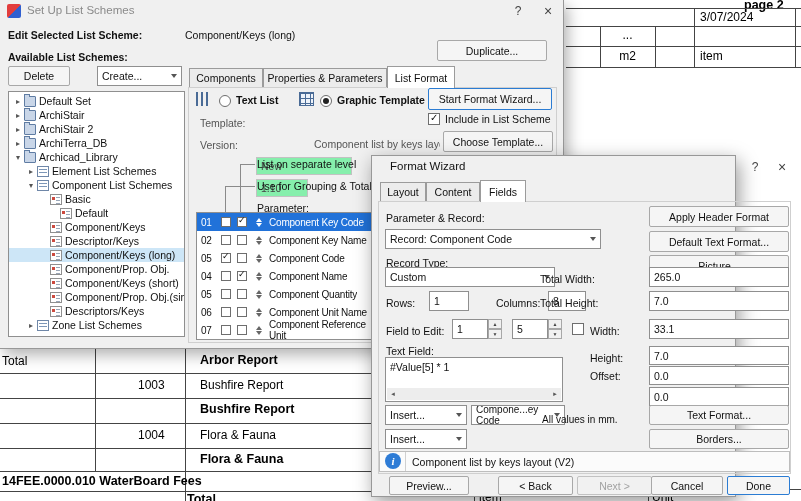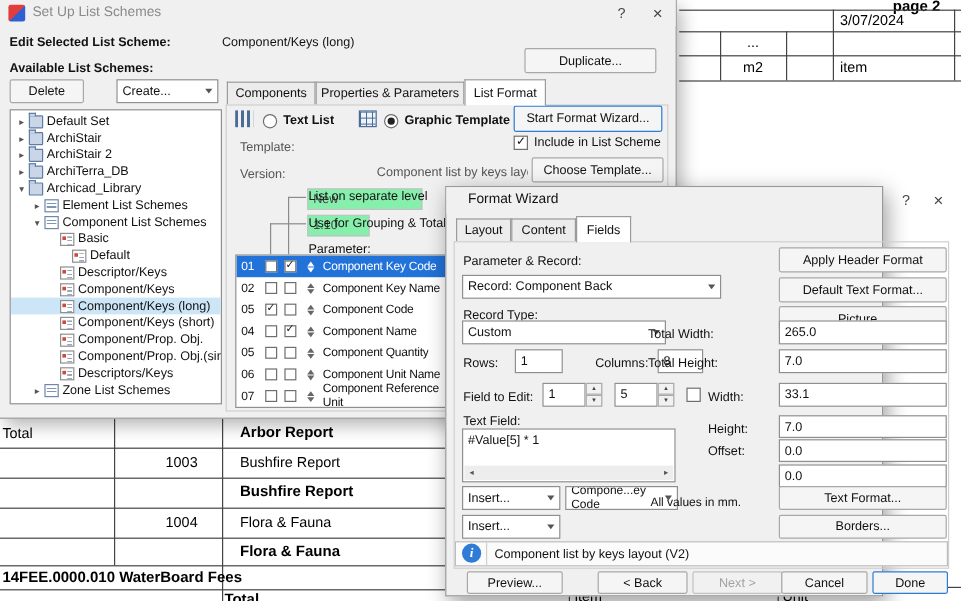--- a/index.html
+++ b/index.html
@@ -205,41 +205,41 @@
           <span class="tlabel">Basic</span>
         </div>
         <div class="trow" style="padding-left: 40px;">
           <span class="twisty"></span>
           <span class="ticon scheme"></span>
           <span class="tlabel">Default</span>
         </div>
         <div class="trow" style="padding-left: 30px;">
           <span class="twisty"></span>
           <span class="ticon scheme"></span>
+          <span class="tlabel">Component/Keys</span>
+        </div>
+        <div class="trow" style="padding-left: 30px;">
+          <span class="twisty"></span>
+          <span class="ticon scheme"></span>
           <span class="tlabel">Descriptor/Keys</span>
         </div>
-        <div class="trow" style="padding-left: 30px;">
-          <span class="twisty"></span>
-          <span class="ticon scheme"></span>
-          <span class="tlabel">Component/Keys</span>
-        </div>
         <div class="trow sel" style="padding-left: 30px;">
           <span class="twisty"></span>
           <span class="ticon scheme"></span>
           <span class="tlabel">Component/Keys (long)</span>
         </div>
         <div class="trow" style="padding-left: 30px;">
           <span class="twisty"></span>
           <span class="ticon scheme"></span>
+          <span class="tlabel">Component/Prop. Obj.</span>
+        </div>
+        <div class="trow" style="padding-left: 30px;">
+          <span class="twisty"></span>
+          <span class="ticon scheme"></span>
           <span class="tlabel">Component/Keys (short)</span>
-        </div>
-        <div class="trow" style="padding-left: 30px;">
-          <span class="twisty"></span>
-          <span class="ticon scheme"></span>
-          <span class="tlabel">Component/Prop. Obj.</span>
         </div>
         <div class="trow" style="padding-left: 30px;">
           <span class="twisty"></span>
           <span class="ticon scheme"></span>
           <span class="tlabel">Component/Prop. Obj.(simple)</span>
         </div>
         <div class="trow" style="padding-left: 30px;">
           <span class="twisty"></span>
           <span class="ticon scheme"></span>
           <span class="tlabel">Descriptors/Keys</span>
@@ -337,21 +337,21 @@
     </div>
 
     <div class="tab" style="left:8px;top:26px;width:46px;height:19px;">Layout</div>
     <div class="tab" style="left:54px;top:26px;width:54px;height:19px;">Content</div>
     <div class="tab active" style="left:108px;top:24px;width:46px;height:22px;">Fields</div>
     <div class="panelborder" style="left:6px;top:45px;width:413px;height:273px;"></div>
 
     <div class="lbl" style="left:14px;top:56px;">Parameter &amp; Record:</div>
     <div class="btn" style="left:277px;top:50px;width:140px;height:21px;">Apply Header Format</div>
     <div class="combo" style="left:13px;top:73px;width:216px;height:20px;">
-      <span>Record: Component Back</span>
+      <span>Record: Component Code</span>
       <span class="ca"></span>
     </div>
     <div class="btn" style="left:277px;top:75px;width:140px;height:21px;">Default Text Format...</div>
 
     <div class="lbl" style="left:14px;top:101px;">Record Type:</div>
     <div class="btn" style="left:277px;top:99px;width:140px;height:21px;">Picture...</div>
     <div class="combo" style="left:13px;top:111px;width:170px;height:20px;">
       <span>Custom</span>
       <span class="ca"></span>
     </div>

